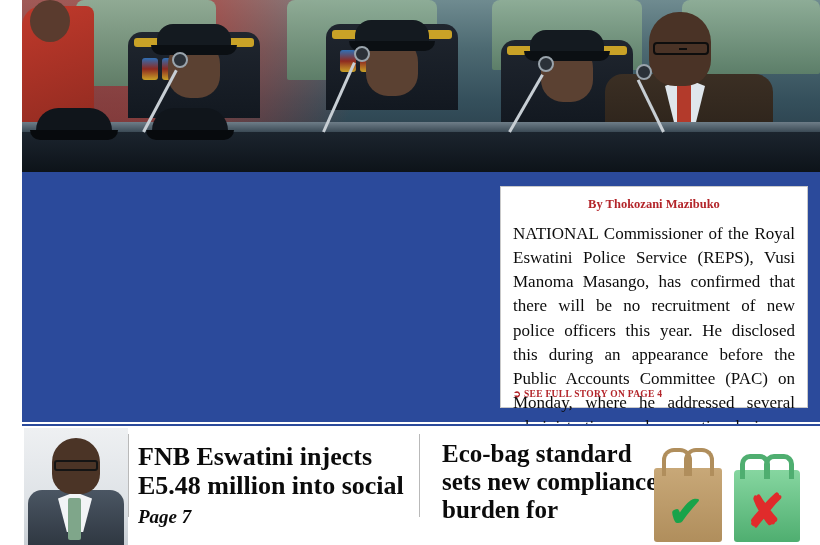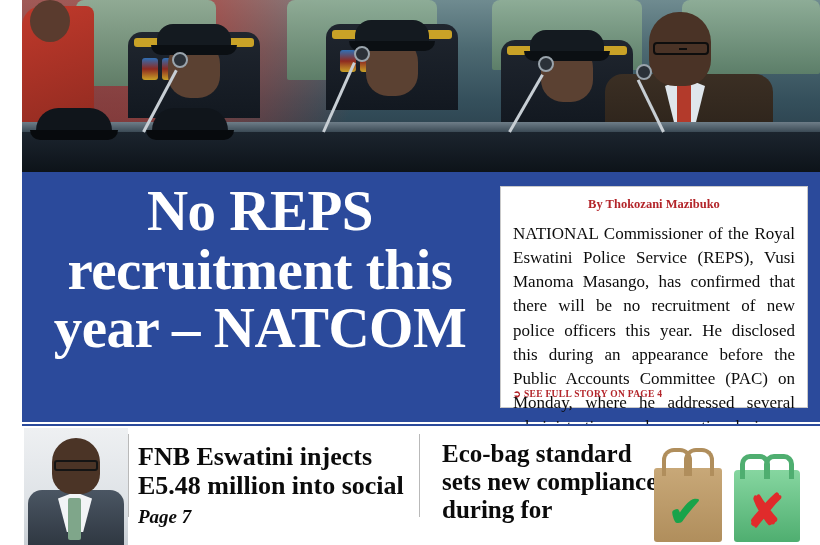--- a/index.html
+++ b/index.html
@@ -316,21 +316,20 @@
     <div class="mic-head" style="left:332px; bottom:110px"></div>
     <div class="mic" style="left:486px; bottom:40px; height:66px; transform:rotate(30deg)"></div>
     <div class="mic-head" style="left:516px; bottom:100px"></div>
     <div class="mic" style="left:640px; bottom:40px; height:58px; transform:rotate(-26deg)"></div>
     <div class="mic-head" style="left:614px; bottom:92px"></div>
 
   </div>
 
   <div class="blue-band">
 
-    <h1 class="headline">No REPS recruitment this year – NATCOM</h1>
 
     <div class="story-box">
       <div class="byline">By Thokozani Mazibuko</div>
       <div class="story-body">
         <p>NATIONAL Commissioner of the Royal Eswatini Police Service (REPS), Vusi Manoma Masango, has confirmed that there will be no recruitment of new police officers this year. He disclosed this during an appearance before the Public Accounts Committee (PAC) on Monday, where he addressed several administrative and operational issues affecting the police service.</p>
       </div>
       <div class="see-full">
         <span class="arrow">➲</span>
         <span>SEE FULL STORY ON PAGE 4</span>
       </div>
@@ -349,21 +348,21 @@
       <div class="p-head"></div>
       <div class="p-glasses"></div>
     </div>
 
     <div class="teaser t1">
       <span>FNB Eswatini injects E5.48 million into social</span>
       <span class="page-ref">Page 7</span>
     </div>
 
     <div class="teaser t2">
-      <span>Eco-bag standard sets new compliance during for</span>
+      <span>Eco-bag standard sets new compliance burden for</span>
     </div>
 
     <div class="ecobags">
       <div class="bag jute"></div>
       <div class="bag green"></div>
       <div class="mark check">✔</div>
       <div class="mark cross">✘</div>
     </div>
   </div>
 

